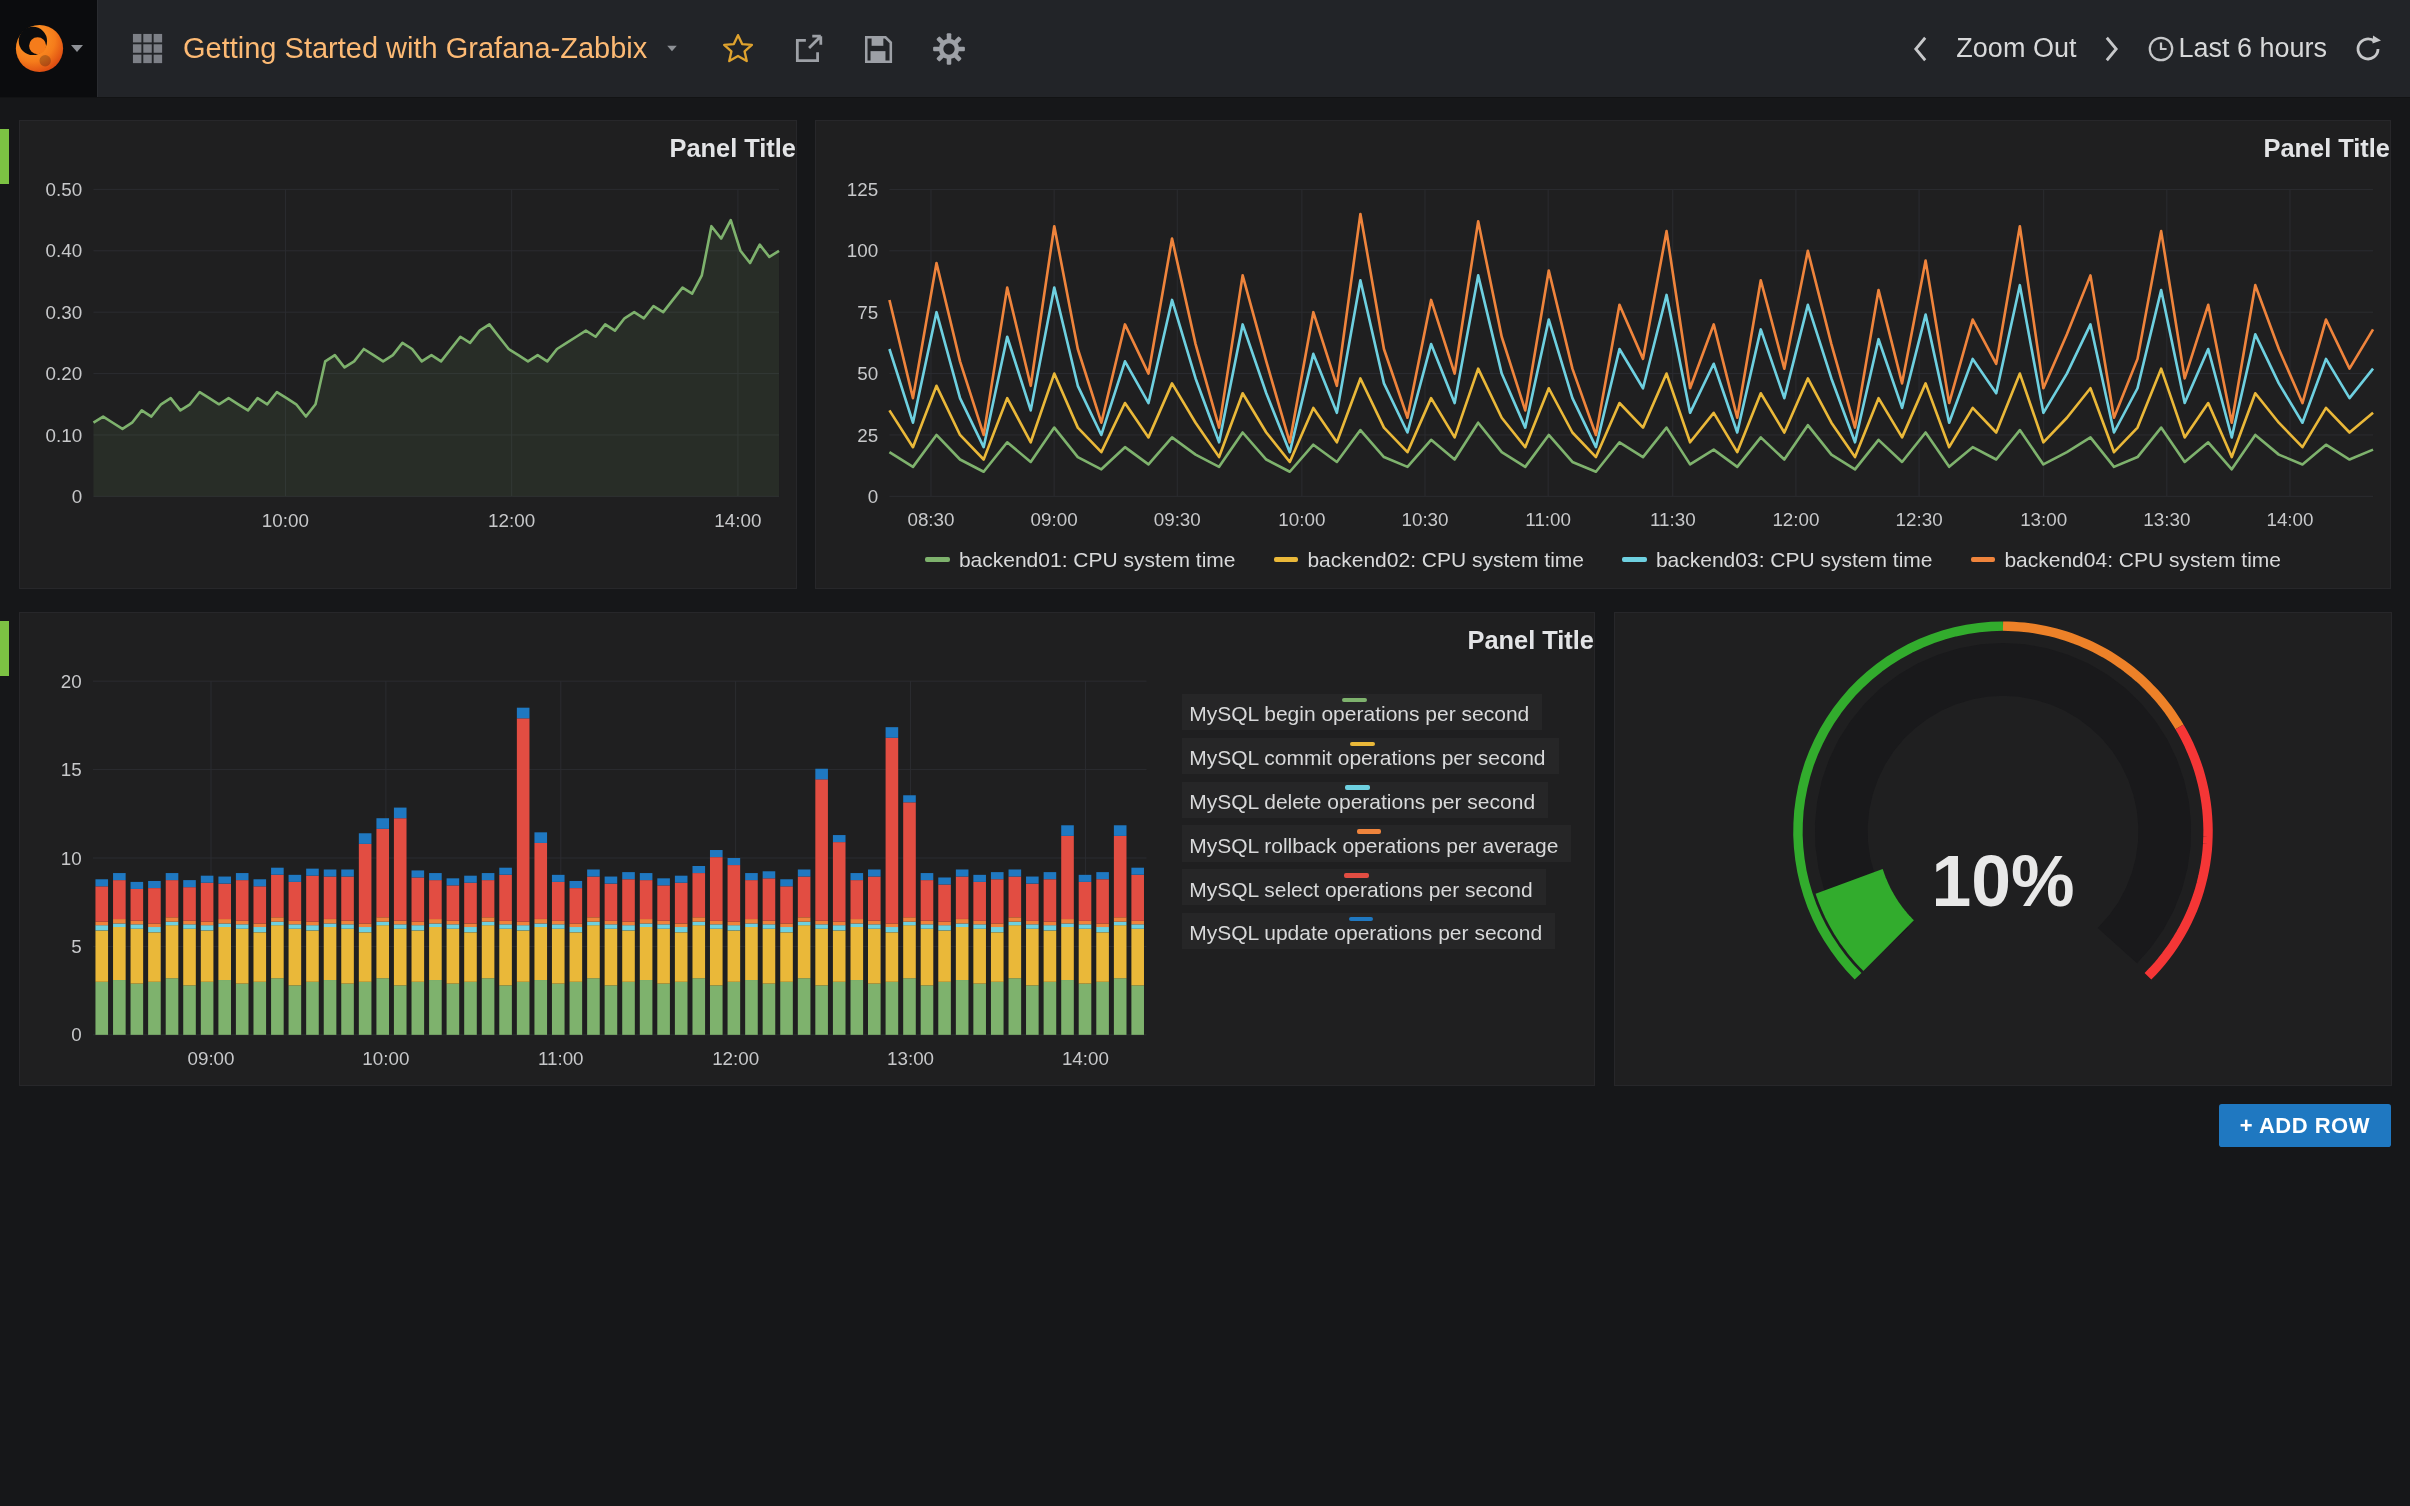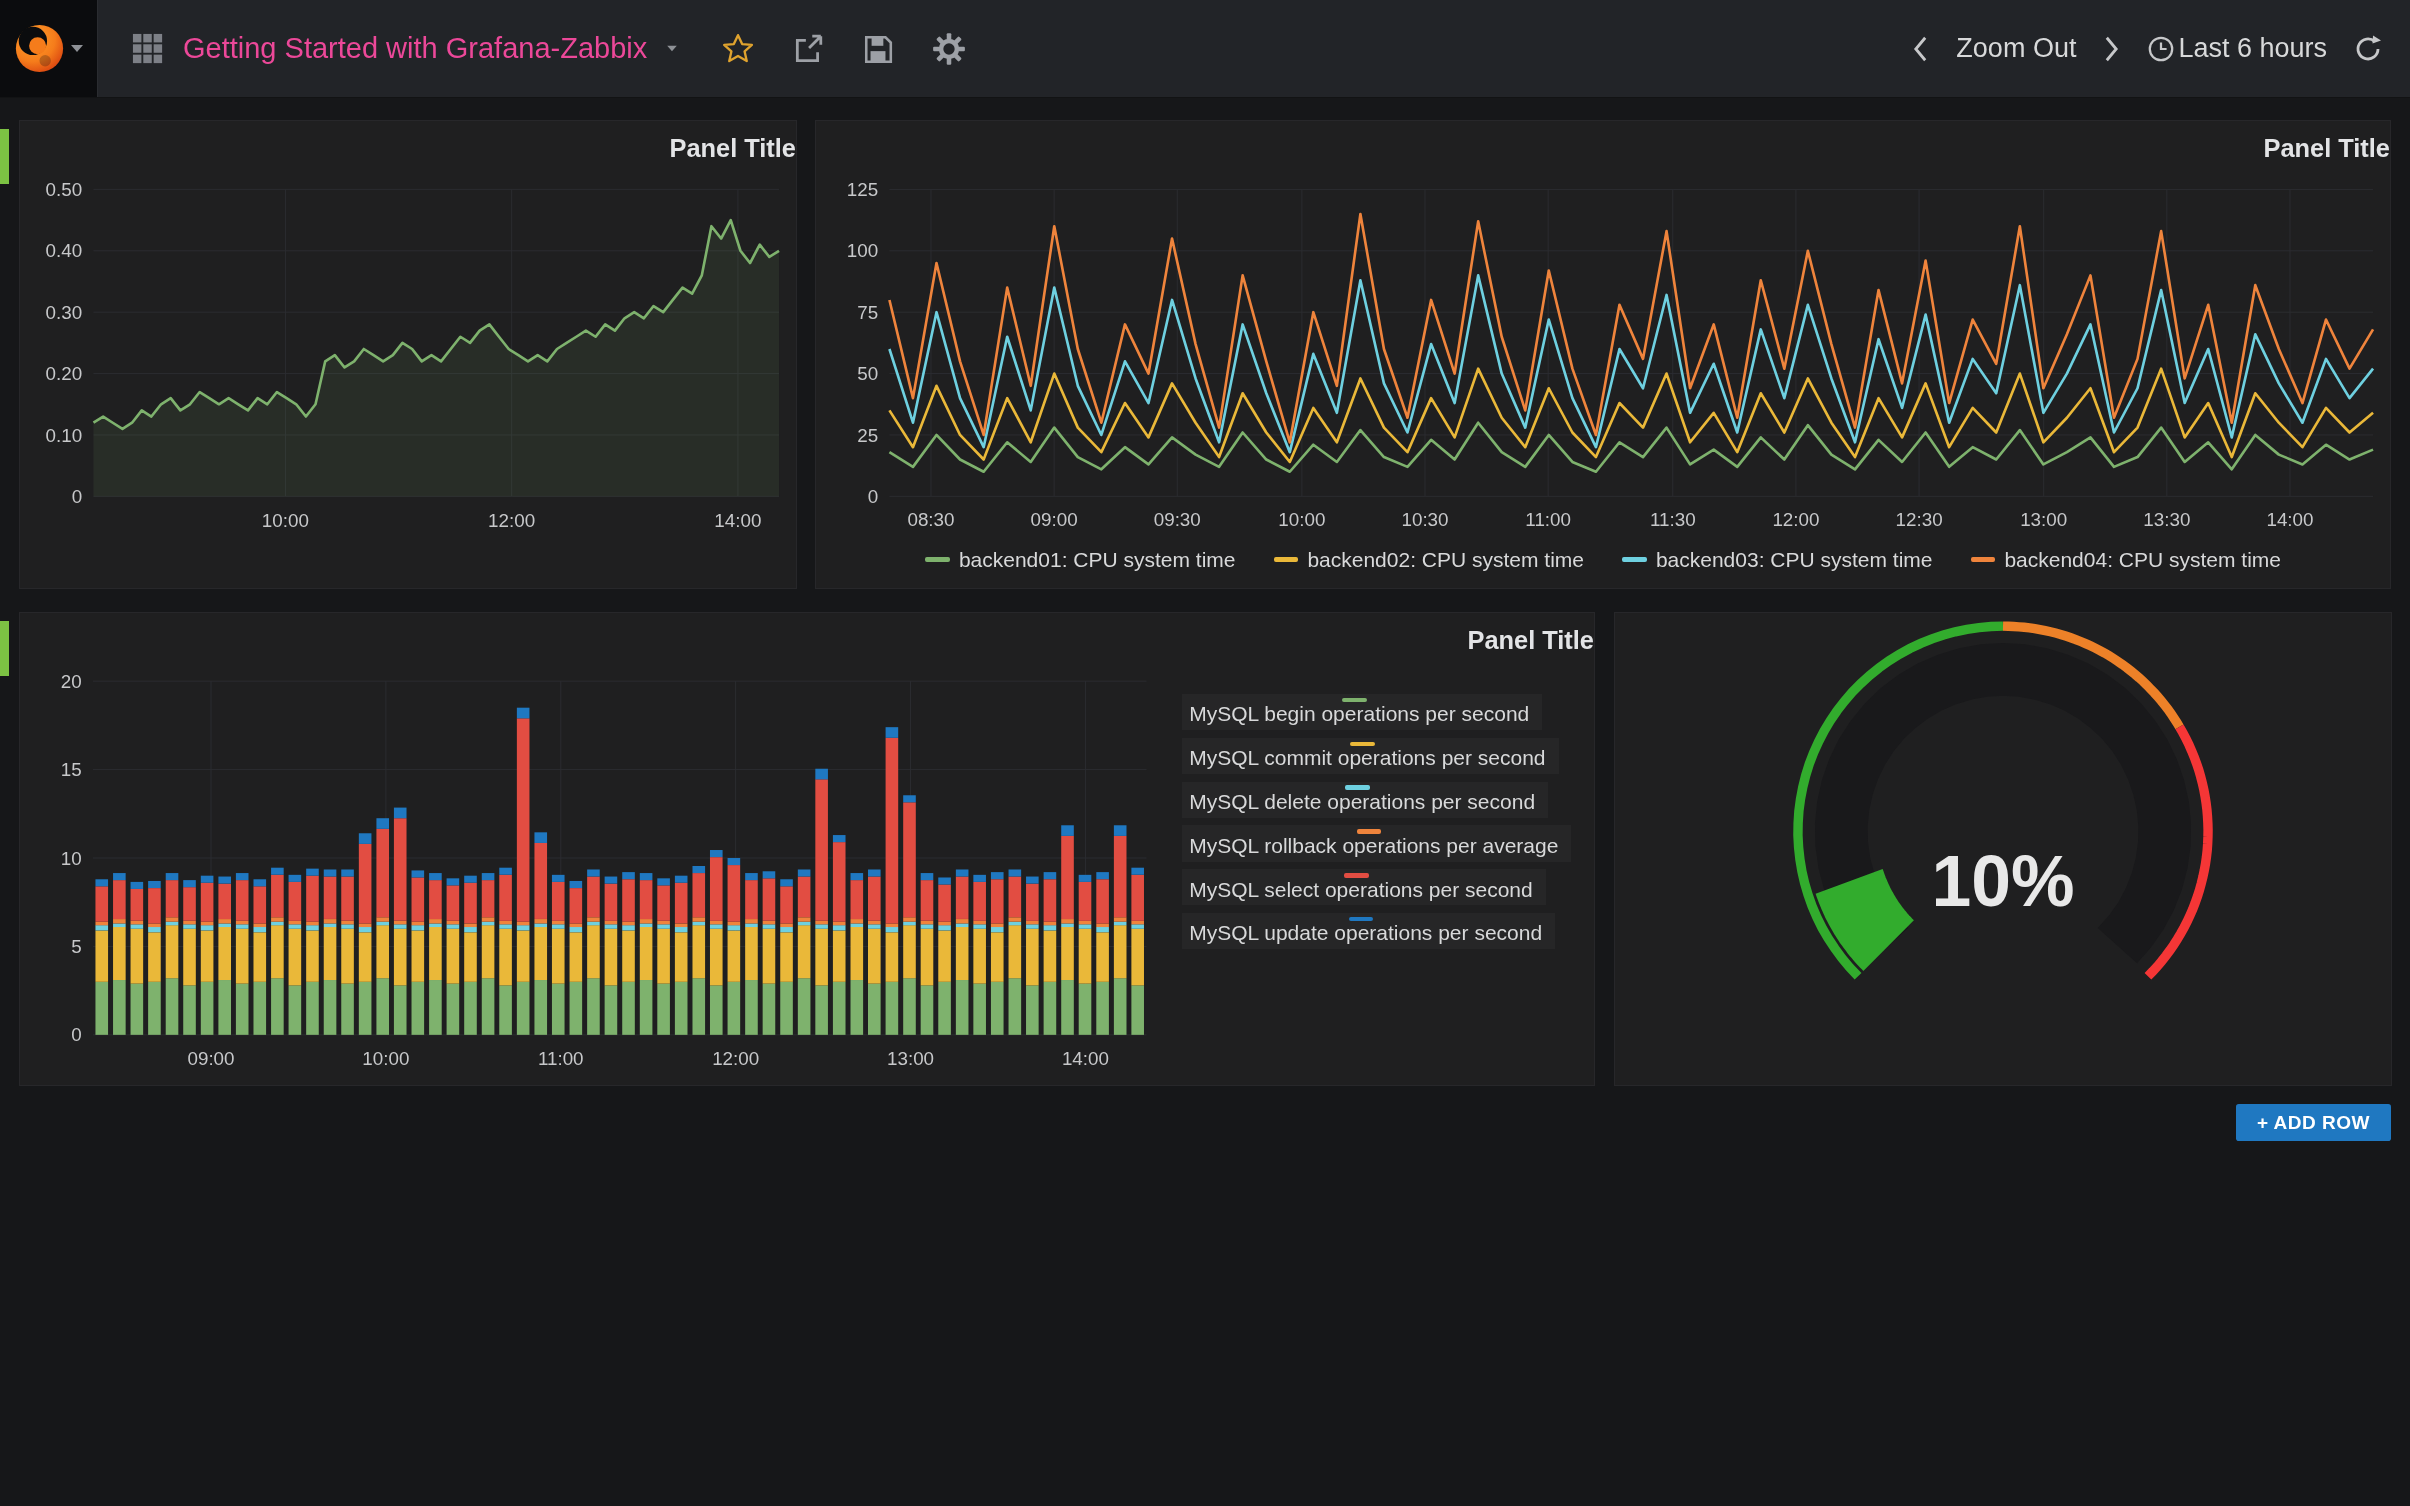--- a/index.html
+++ b/index.html
@@ -4,21 +4,21 @@
 <style>
   * { margin:0; padding:0; box-sizing:border-box; }
   html,body { width:2411px; height:1507px; background:#161719; font-family:"Liberation Sans",sans-serif; overflow:hidden; }
   svg text { font-family:"Liberation Sans",sans-serif; }
 
   
   .navbar { position:absolute; left:0; top:0; width:2411px; height:98px; background:#222428; border-bottom:0.9px solid #121314; display:flex; align-items:center; }
   .logo-block { width:98px; height:100%; background:#0b0c0e; border-right:0.9px solid #2a2c30; display:flex; align-items:center; justify-content:center; gap:6.6px; cursor:pointer; }
   .caret { width:0; height:0; border-left:6.6px solid transparent; border-right:6.6px solid transparent; border-top:7.5px solid #8e9196; }
   .dash-nav { display:flex; align-items:center; gap:19px; padding:0 34px; height:100%; cursor:pointer; }
-  .dash-title { font-size:29px; color:#ec4899; }
+  .dash-title { font-size:29px; color:#fdba74; }
   .nav-icons { display:flex; align-items:center; gap:38px; margin-left:9.4px; }
   .icon-btn { background:none; border:none; padding:0; cursor:pointer; display:flex; align-items:center; }
   .nav-right { margin-left:auto; display:flex; align-items:center; gap:26px; padding-right:28px; color:#d8d9da; }
   .nav-text { font-size:27px; color:#d8d9da; cursor:pointer; }
   .time-picker { display:flex; align-items:center; gap:3px; cursor:pointer; }
 
   
   .row-handle { position:absolute; left:0; width:9.4px; height:55px; cursor:pointer; }
   #row-handle-1 { top:129px; } #row-handle-2 { top:621px; }
 
@@ -37,21 +37,21 @@
   .legend-center { display:flex; justify-content:center; align-items:center; gap:38px; height:43px; }
   .legend-item { display:inline-flex; align-items:center; font-size:21px; color:#d8d9da; cursor:pointer; white-space:nowrap; }
   .legend-item i { display:inline-block; width:24.5px; height:4.7px; border-radius:1.9px; margin-right:9.4px; }
 
   .panel-body { display:flex; height:419px; }
   .panel-body .chart { flex:1 1 auto; }
   .legend-col { width:450px; padding:26px 22.6px 0 0; display:flex; flex-direction:column; gap:7.5px; align-items:flex-start; }
   .legend-col .legend-item { background:rgba(255,255,255,0.03); padding:3.8px 13px 3.8px 7.5px;flex-direction:column; }
 
   
-  .add-row { position:absolute; right:19px; top:1104px; height:37px; border:none; border-radius:2.8px; color:#fff; font-family:"Liberation Sans",sans-serif; font-size:19px; font-weight:bold; padding:7px 21px; cursor:pointer; letter-spacing:0.5px; }
+  .add-row { position:absolute; right:19px; top:1104px; height:43px; border:none; border-radius:2.8px; color:#fff; font-family:"Liberation Sans",sans-serif; font-size:22px; font-weight:bold; padding:7px 21px; cursor:pointer; letter-spacing:0.5px; }
 </style>
 </head>
 <body>
 
 <div class="navbar">
 
   <div class="logo-block">
     <svg width="51" height="51" viewBox="0 0 54 54">
       <defs>
         <radialGradient id="lg" cx="35%" cy="30%" r="80%">

